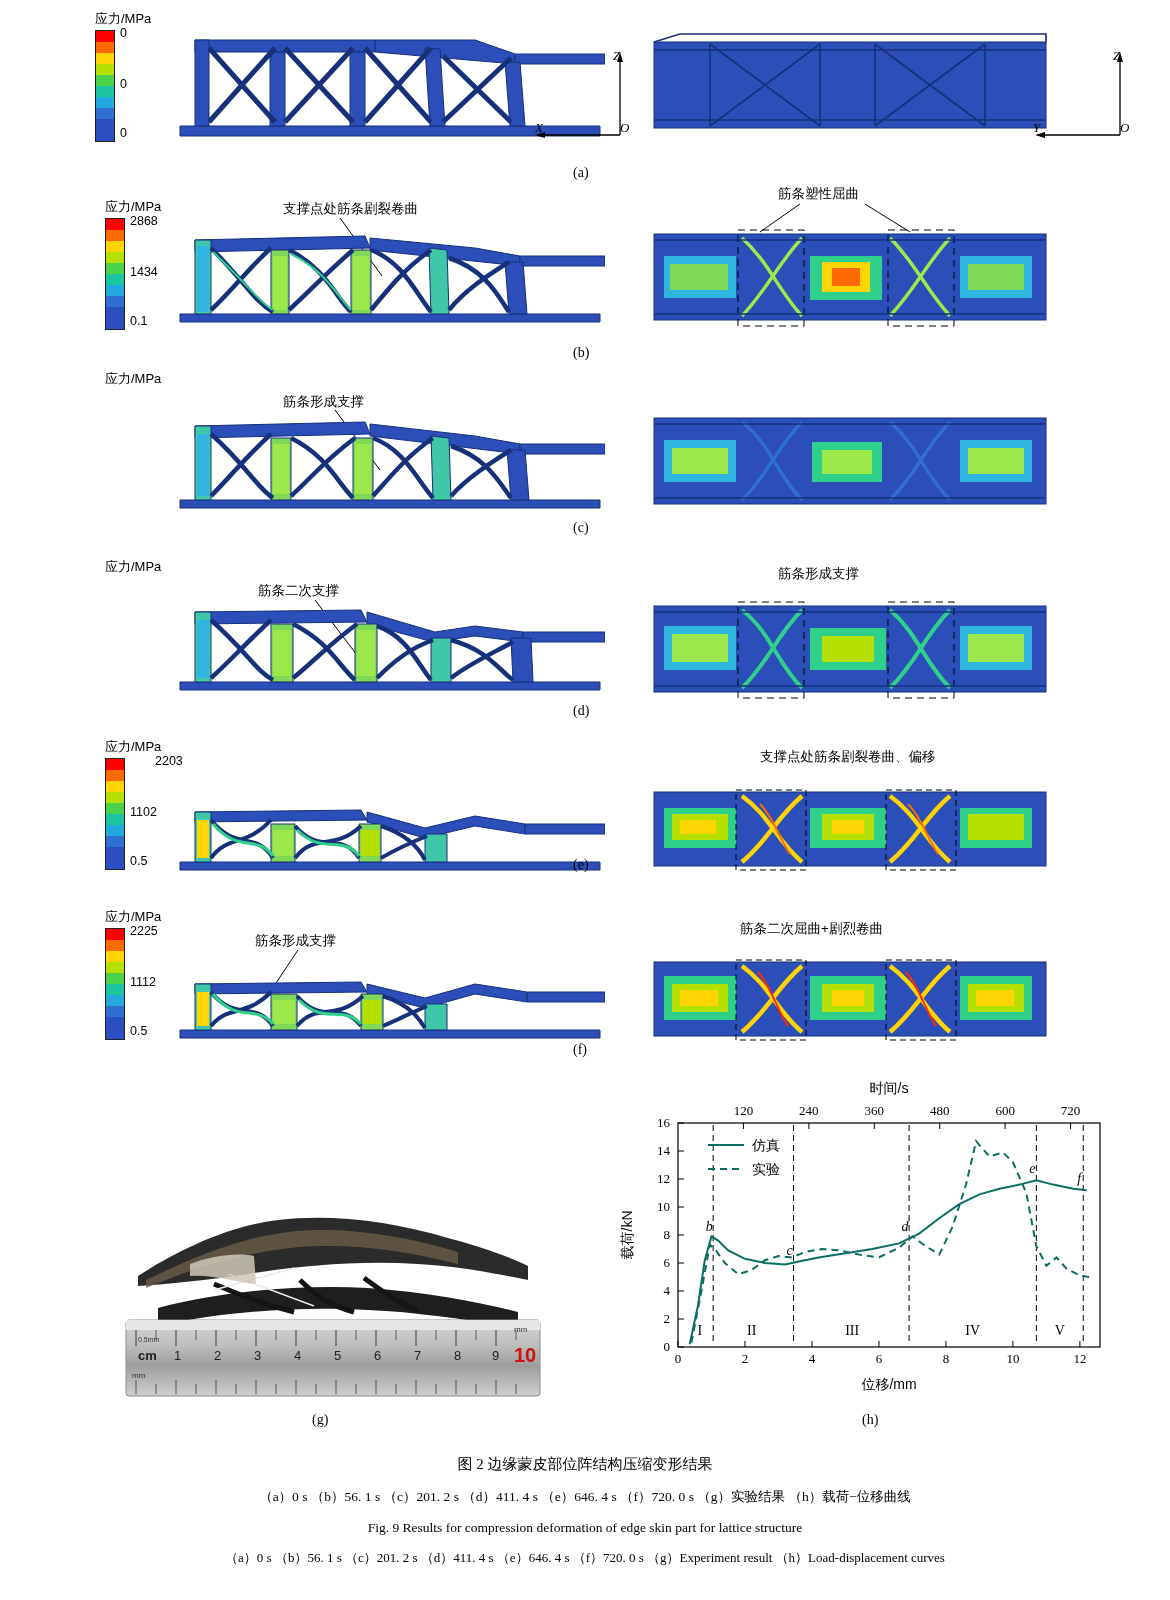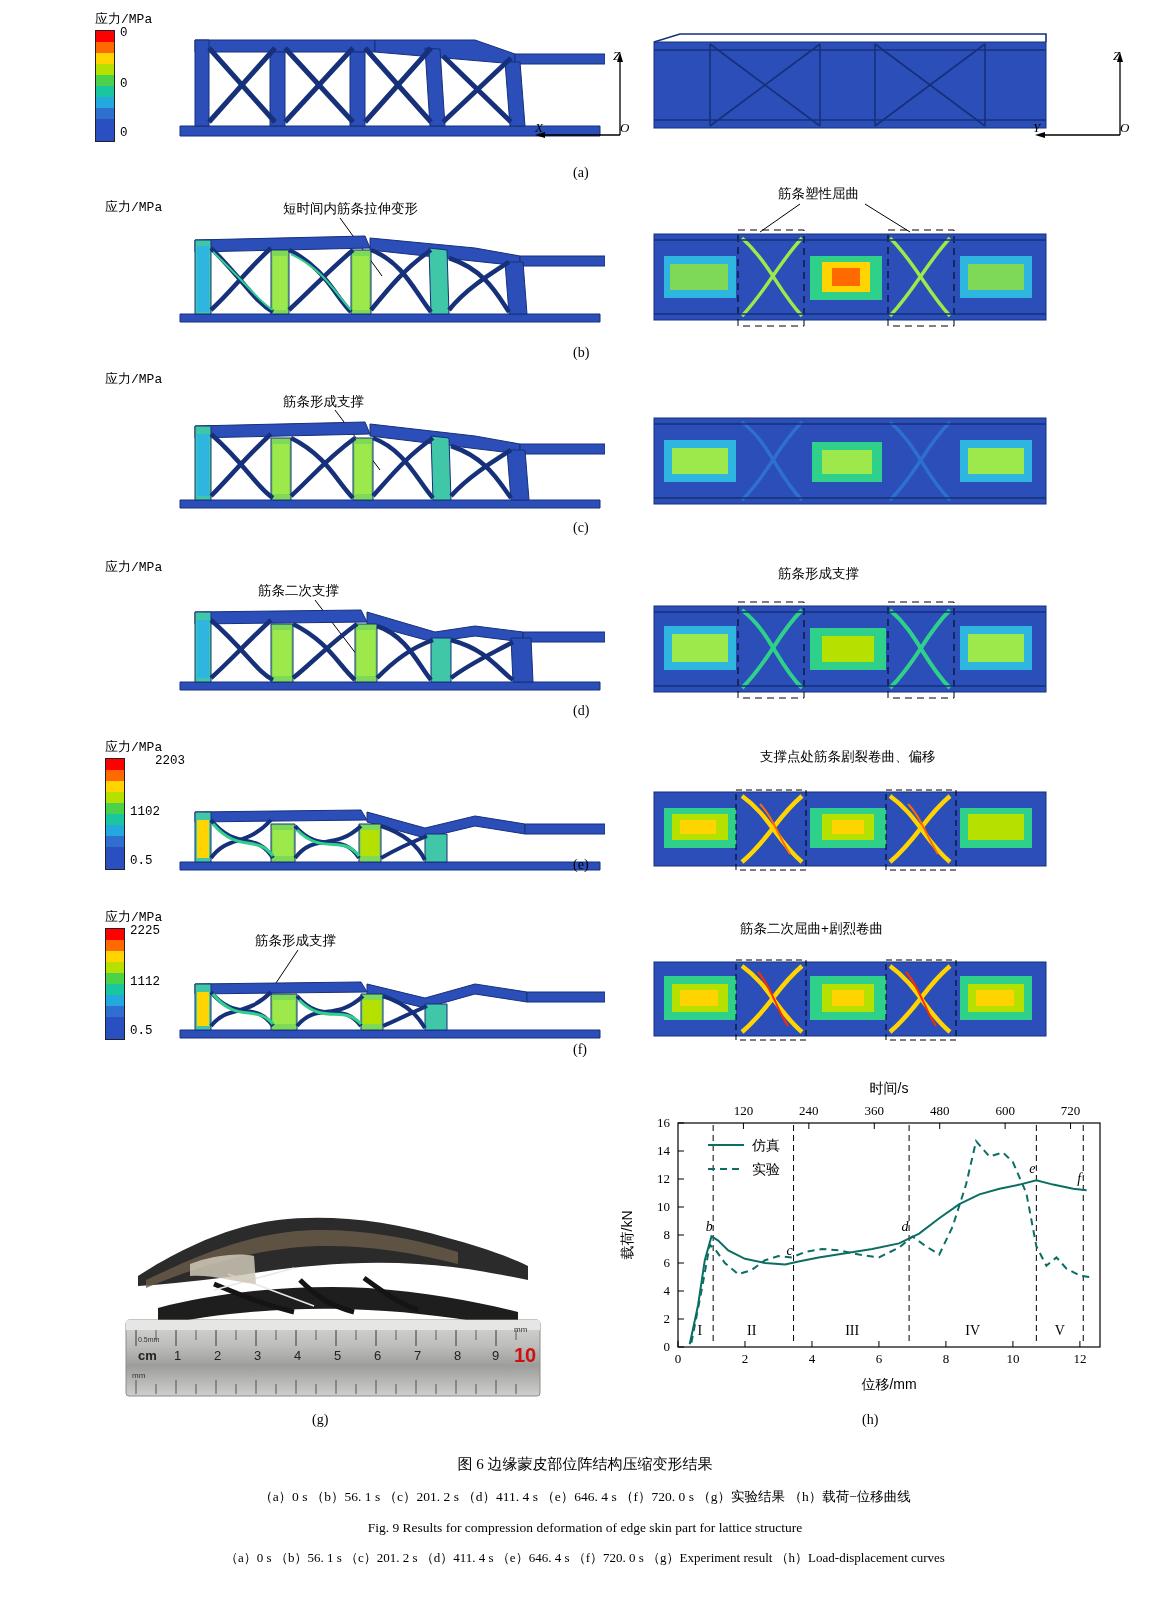--- a/index.html
+++ b/index.html
@@ -1,17 +1,17 @@
 <!DOCTYPE html>
 <html><head>
 <meta charset="utf-8">
 <style>
   html,body{margin:0;padding:0;background:#fff;}
   body{width:1170px;height:1600px;position:relative;font-family:"Liberation Serif",serif;color:#000;}
-  .legend{position:absolute;font-family:Liberation Mono, monospace;}
+  .legend{position:absolute;font-family:Liberation Sans, sans-serif;}
   .legend .ltitle{font-size:13px;margin-bottom:2px;white-space:nowrap;}
   .legend .lbody{display:flex;align-items:flex-start;}
   .cbar{width:18px;border:1px solid #222;display:flex;flex-direction:column;}
   .cbar div{flex:1 1 auto;}
   .lticks{position:relative;margin-left:5px;font-size:12.5px;}
   .lticks span{position:absolute;left:0;white-space:nowrap;}
   .sub{position:absolute;font-size:14px;font-family:"Liberation Serif",serif;}
   .anno{position:absolute;font-size:13.5px;font-family:"Liberation Sans",sans-serif;white-space:nowrap;}
   .axis-lab{position:absolute;font-size:13px;font-style:italic;font-family:"Liberation Serif",serif;}
   svg{display:block;}
@@ -109,22 +109,40 @@
   <line x1="95" y1="95" x2="95" y2="20" stroke="#000" stroke-width="1.3"></line>
   <polygon points="95,12 92,22 98,22" fill="#000"></polygon>
   <line x1="95" y1="95" x2="18" y2="95" stroke="#000" stroke-width="1.3"></line>
   <polygon points="10,95 20,92 20,98" fill="#000"></polygon>
 </svg>
 </div>
 <div class="sub" style="left:573px;top:165px;">(a)</div>
 
 <div class="legend" style="left:105px;top:198px;">
   <div class="ltitle">应力/MPa</div>
-</div>
-<div class="anno" style="left:283px;top:200px;">短时间内筋条拉伸变形</div>
+  <div class="lbody">
+    <div class="cbar" style="height:110px;">
+      <div style="background:#f00"></div>
+        <div style="background:#ff6a00"></div>
+        <div style="background:#ffd400"></div>
+      <div style="background:#b6e000"></div>
+        <div style="background:#4ad24a"></div>
+        <div style="background:#19c6a0"></div>
+      <div style="background:#23a9dd"></div>
+        <div style="background:#2f6fd0"></div>
+        <div style="background:#2a4fc0;flex:2 1 auto"></div>
+    </div>
+    <div class="lticks" style="height:110px;width:50px;">
+      <span style="top:-4px;">2868</span>
+      <span style="top:47px;">1434</span>
+      <span style="top:96px;">0.1</span>
+    </div>
+  </div>
+</div>
+<div class="anno" style="left:283px;top:200px;">支撑点处筋条剧裂卷曲</div>
 <div class="fig-cell" style="left:300px;top:218px;">
 <svg width="90" height="60">
       <line x1="40" y1="0" x2="82" y2="58" stroke="#000" stroke-width="1"></line>
     </svg>
 </div>
 <div class="fig-cell" style="left:175px;top:222px;">
 <svg width="430" height="105" viewBox="0 0 430 105">
   <g fill="#2b4eb8" stroke="#16307a" stroke-width="1">
     <path d="M5,92 L425,92 L425,100 L5,100 Z"></path>
     <path d="M20,18 L190,14 L195,26 L20,30 Z"></path>
@@ -647,21 +665,21 @@
       <text x="479.25396825396825" y="108.20000000000002" text-anchor="middle" font-family="Liberation Serif, serif" font-size="14" font-style="italic">f</text>
       <line x1="108" y1="70" x2="144" y2="70" stroke="#0b6e63" stroke-width="2"></line>
       <text x="152" y="75" font-family="Liberation Sans, sans-serif" font-size="14">仿真</text>
       <line x1="108" y1="94" x2="144" y2="94" stroke="#0b6e63" stroke-width="2" stroke-dasharray="7 5"></line>
       <text x="152" y="99" font-family="Liberation Sans, sans-serif" font-size="14">实验</text>
     </svg>
 </div>
 <div class="sub" style="left:862px;top:1412px;">(h)</div>
 
 <div class="capwrap" style="top:1455px;">
-  <span class="cap-title">图 6    边缘蒙皮部位阵结构压缩变形结果</span>
+  <span class="cap-title">图 2    边缘蒙皮部位阵结构压缩变形结果</span>
 </div>
 <div class="capwrap" style="top:1487px;">
   <span class="cap-line">（a）0 s    （b）56. 1 s    （c）201. 2 s    （d）411. 4 s    （e）646. 4 s    （f）720. 0 s    （g）实验结果    （h）载荷−位移曲线</span>
 </div>
 <div class="capwrap" style="top:1518px;">
   <span class="cap-line">Fig. 9    Results for compression deformation of edge skin part for lattice structure</span>
 </div>
 <div class="capwrap" style="top:1548px;">
   <span class="cap-en">（a）0 s    （b）56. 1 s    （c）201. 2 s    （d）411. 4 s    （e）646. 4 s    （f）720. 0 s    （g）Experiment result    （h）Load-displacement curves</span>
 </div>

